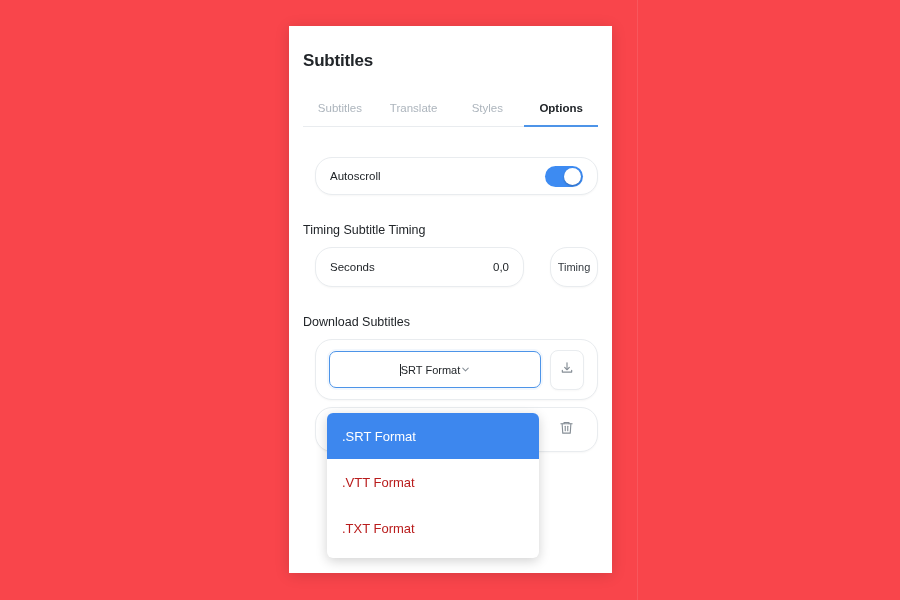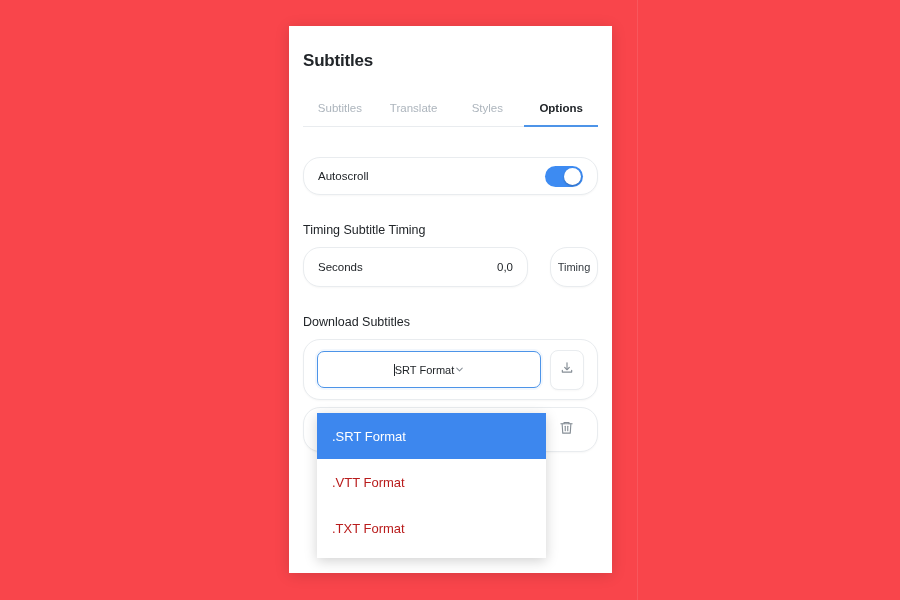--- a/index.html
+++ b/index.html
@@ -76,20 +76,21 @@
     font-weight: bold;
     border-bottom-color: #4d94e8;
   }
 
   
   .card {
     background: #ffffff;
     border: 1px solid #e9ecef;
     border-radius: 17px;
     box-shadow: 0 1px 2px rgba(0,0,0,0.035);
+    margin-left: 12px;
   }
 
   
   .autoscroll-card {
     margin-top: 30px;
     height: 38px;
     display: flex;
     align-items: center;
     justify-content: space-between;
     padding: 0 14px;
@@ -122,21 +123,21 @@
   .section-title {
     font-size: 12.5px;
     color: #212529;
     margin-top: 28px;
     margin-bottom: 10px;
   }
 
   
   .shift-row {
     display: flex;
-    gap: 22px;
+    gap: 14px;
     align-items: stretch;
   }
   .seconds-field {
     flex: 1 1 auto;
     height: 40px;
     display: flex;
     align-items: center;
     justify-content: space-between;
     padding: 0 14px;
     cursor: text;
@@ -227,25 +228,25 @@
   .trash-btn {
     width: 36px;
     height: 34px;
     border: none;
     box-shadow: none;
   }
 
   
   .dropdown {
     position: absolute;
-    left: 28px;
+    left: 38px;
     top: 387px;
-    width: 229px;
+    width: 212px;
     background: #ffffff;
-    border-radius: 0;
+    border-radius: 6px;
     box-shadow: 0 3px 12px rgba(0,0,0,0.18);
     padding: 0;
     overflow: hidden;
     z-index: 50;
   }
   .dd-option {
     height: 46px;
     display: flex;
     align-items: center;
     padding: 0 15px;

